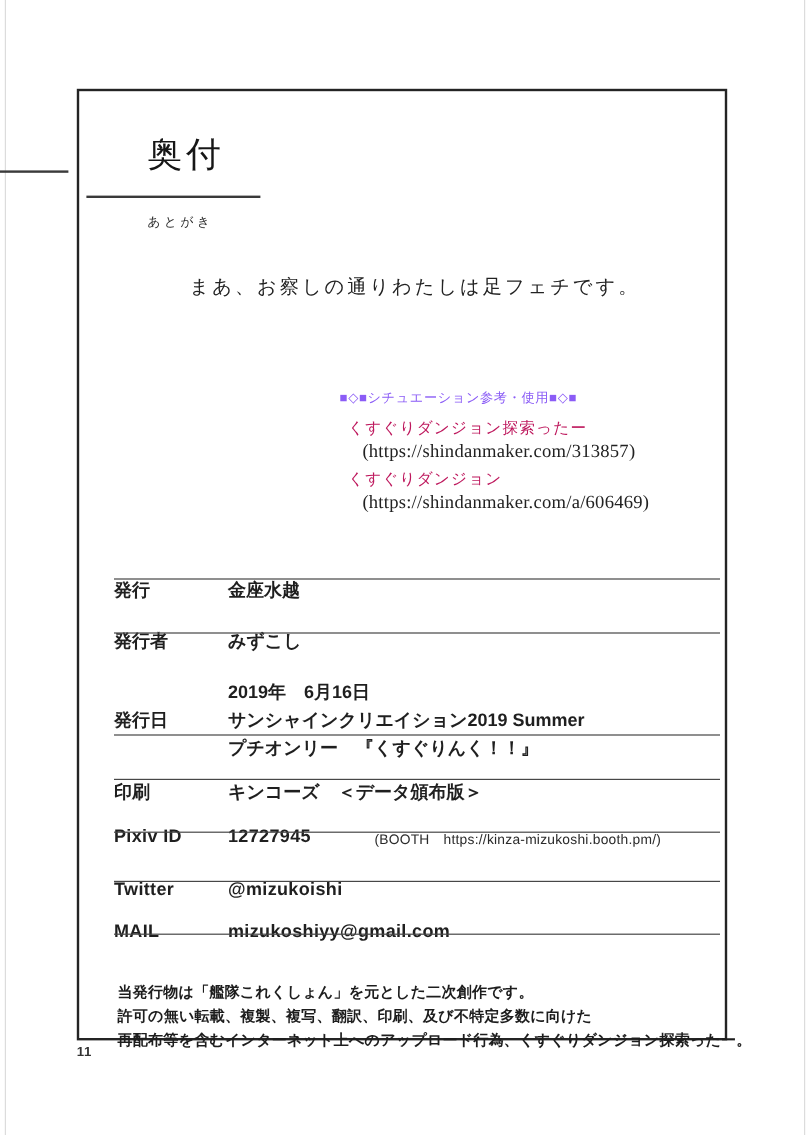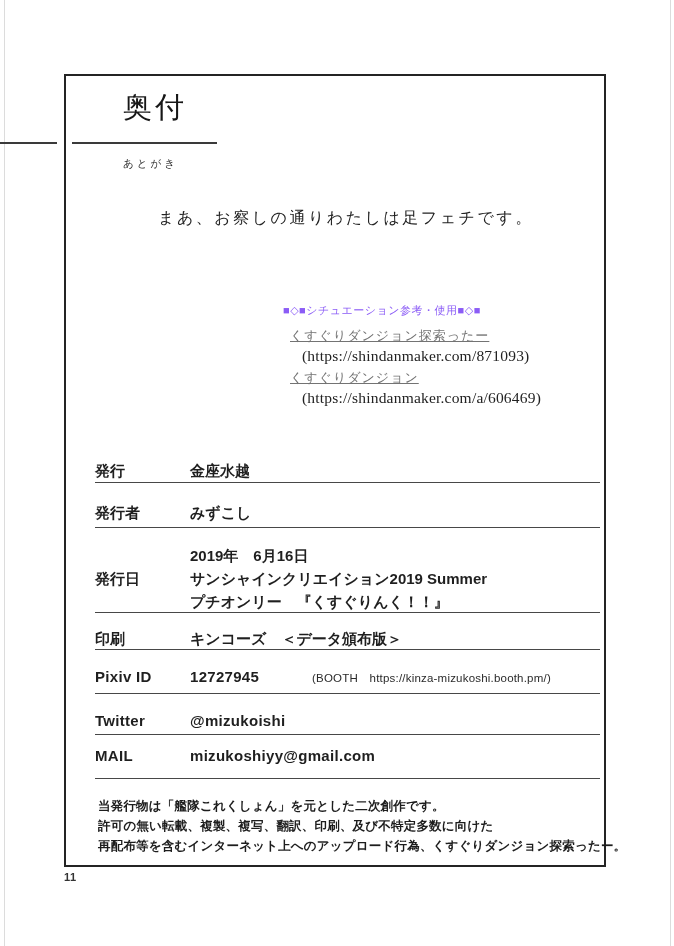--- a/index.html
+++ b/index.html
@@ -21,29 +21,29 @@
   .chapter-line {
     position:absolute; left:0; top:142px; width:57px; height:1.5px; background:#3a3a3a;
   }
 
   .main-box {
     position:absolute; left:64px; top:74px;
     width:542px; height:793px;
     border:2px solid #242424;
     background:#ffffff;
   }
-  .abs { position:absolute; white-space:nowrap; }
+  .abs { position:absolute; white-space:nowrap;margin-top:21px; }
 
   .doc-title   { left:57px; top:12px; font-size:29px; letter-spacing:3px; color:#161616; }
   .title-rule  { left:6px; top:66px; width:145px; height:1.5px; background:#3a3a3a; }
   .doc-subtitle{ left:57px; top:81px; font-size:10.5px; letter-spacing:3px; color:#2a2a2a;font-family:Liberation Serif, serif; }
   .afterword   { left:92px; top:132px; font-size:16px; letter-spacing:2.5px; color:#222; }
 
   .ref-header { left:217px; top:227px; font-size:11px; letter-spacing:0.5px; color:#8b5cf6; }
-  .ref-name   { left:224px; top:0;     font-size:13px;   letter-spacing:1px;   color:#737373;text-decoration:underline; }
+  .ref-name   { left:224px; top:0;     font-size:13px;   letter-spacing:1px;   color:#be185d; }
   .ref-url    { left:236px; top:0;     font-size:15.5px; letter-spacing:0.2px; color:#222; }
 
   .row-label { left:29px;  font-size:15px; font-weight:bold; color:#1f1f1f; }
   .row-value { left:124px; font-size:15px; font-weight:bold; color:#1f1f1f; }
   .latin     { font-weight:bold; letter-spacing:0.3px; }
   .row-note  { font-size:11.5px; font-weight:normal; color:#2a2a2a; letter-spacing:0.2px; }
   .row-line  { position:absolute; left:29px; width:505px; height:1.3px; background:#474747; }
 
   .disclaimer-line { left:32px; font-size:12.5px; font-weight:bold; letter-spacing:0.2px; color:#1d1d1d; }
 
@@ -62,21 +62,21 @@
   <div class="main-box">
 
     <div class="abs serif doc-title">奥付</div>
     <div class="abs title-rule"></div>
     <div class="abs serif doc-subtitle">あとがき</div>
 
     <div class="abs serif afterword">まあ、お察しの通りわたしは足フェチです。</div>
 
     <div class="abs serif ref-header">■◇■シチュエーション参考・使用■◇■</div>
     <div class="abs serif ref-name" style="top:251px">くすぐりダンジョン探索ったー</div>
-    <div class="abs serif ref-url" style="top:271px">(https://shindanmaker.com/871093)</div>
+    <div class="abs serif ref-url" style="top:271px">(https://shindanmaker.com/313857)</div>
     <div class="abs serif ref-name" style="top:293px">くすぐりダンジョン</div>
     <div class="abs serif ref-url" style="top:313px">(https://shindanmaker.com/a/606469)</div>
 
     <div class="abs row-label" style="top:386px">発行</div>
     <div class="abs row-value" style="top:386px">金座水越</div>
     <div class="row-line" style="top:406px"></div>
 
     <div class="abs row-label" style="top:428px">発行者</div>
     <div class="abs row-value" style="top:428px">みずこし</div>
     <div class="row-line" style="top:451px"></div>

